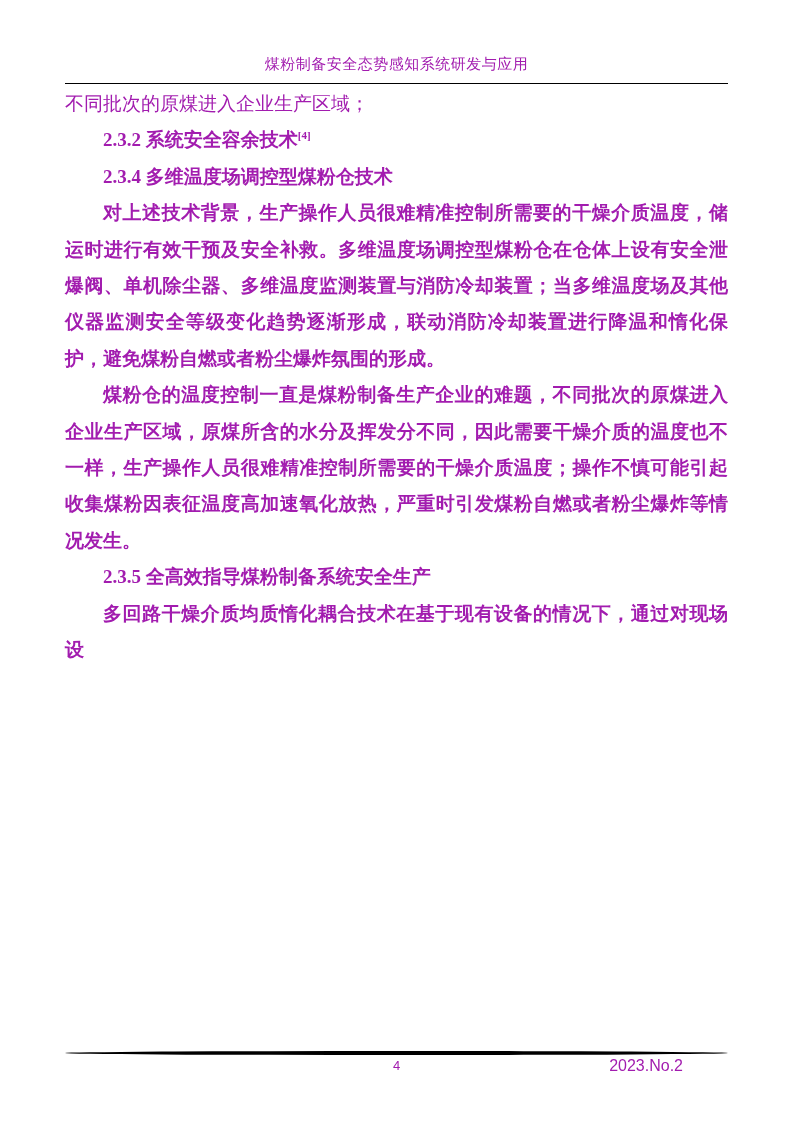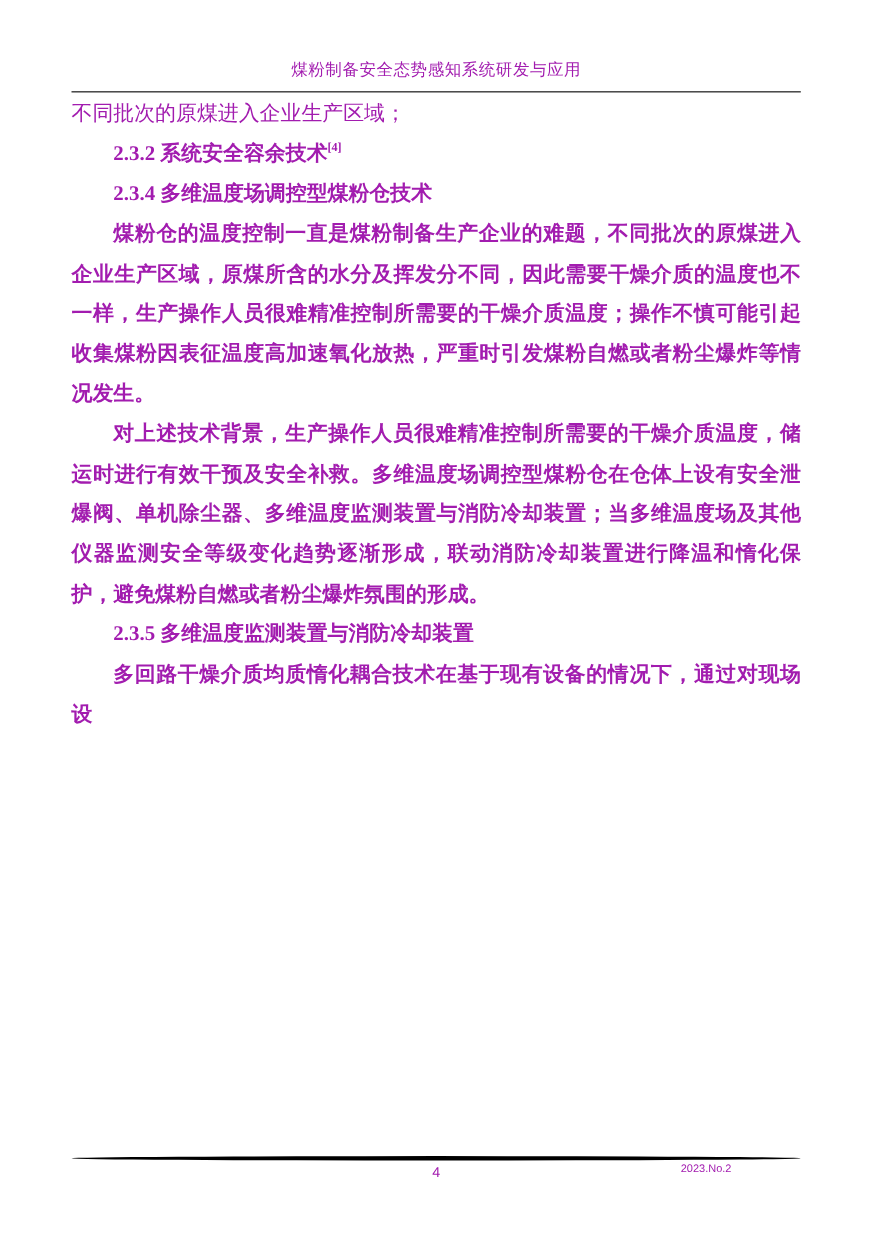--- a/index.html
+++ b/index.html
@@ -69,40 +69,40 @@
     position: absolute;
     left: 0;
     width: 100%;
     top: 1058px;
     text-align: center;
     font-size: 13px;
     font-family: "Liberation Sans", "DejaVu Sans", sans-serif;
   }
   .footer-issue {
     position: absolute;
-    right: 128px;
+    right: 110px;
     top: 1057px;
-    font-size: 10px;
+    font-size: 16px;
     font-family: "Liberation Sans", "DejaVu Sans", sans-serif;
   }
 </style>
 </head>
 <body>
 
 <div class="page">
 
   <div class="running-header">煤粉制备安全态势感知系统研发与应用</div>
 
   <div class="doc-body">
       <p class="continuation">不同批次的原煤进入企业生产区域；</p>
       <p class="heading">2.3.2 系统安全容余技术<sup>[4]</sup></p>
       <p class="heading">2.3.4 多维温度场调控型煤粉仓技术</p>
+      <p class="paragraph">对上述技术背景，生产操作人员很难精准控制所需要的干燥介质温度，储运时进行有效干预及安全补救。多维温度场调控型煤粉仓在仓体上设有安全泄爆阀、单机除尘器、多维温度监测装置与消防冷却装置；当多维温度场及其他仪器监测安全等级变化趋势逐渐形成，联动消防冷却装置进行降温和惰化保护，避免煤粉自燃或者粉尘爆炸氛围的形成。</p>
       <p class="paragraph">煤粉仓的温度控制一直是煤粉制备生产企业的难题，不同批次的原煤进入企业生产区域，原煤所含的水分及挥发分不同，因此需要干燥介质的温度也不一样，生产操作人员很难精准控制所需要的干燥介质温度；操作不慎可能引起收集煤粉因表征温度高加速氧化放热，严重时引发煤粉自燃或者粉尘爆炸等情况发生。</p>
-      <p class="paragraph">对上述技术背景，生产操作人员很难精准控制所需要的干燥介质温度，储运时进行有效干预及安全补救。多维温度场调控型煤粉仓在仓体上设有安全泄爆阀、单机除尘器、多维温度监测装置与消防冷却装置；当多维温度场及其他仪器监测安全等级变化趋势逐渐形成，联动消防冷却装置进行降温和惰化保护，避免煤粉自燃或者粉尘爆炸氛围的形成。</p>
-      <p class="heading">2.3.5 多维温度监测装置与消防冷却装置</p>
+      <p class="heading">2.3.5 全高效指导煤粉制备系统安全生产</p>
       <p class="paragraph">多回路干燥介质均质惰化耦合技术在基于现有设备的情况下，通过对现场设</p>
     </div>
 
   <div class="footer-rule"></div>
 
   <div class="footer-page-number">4</div>
 
   <div class="footer-issue">2023.No.2</div>
 
 </div>

